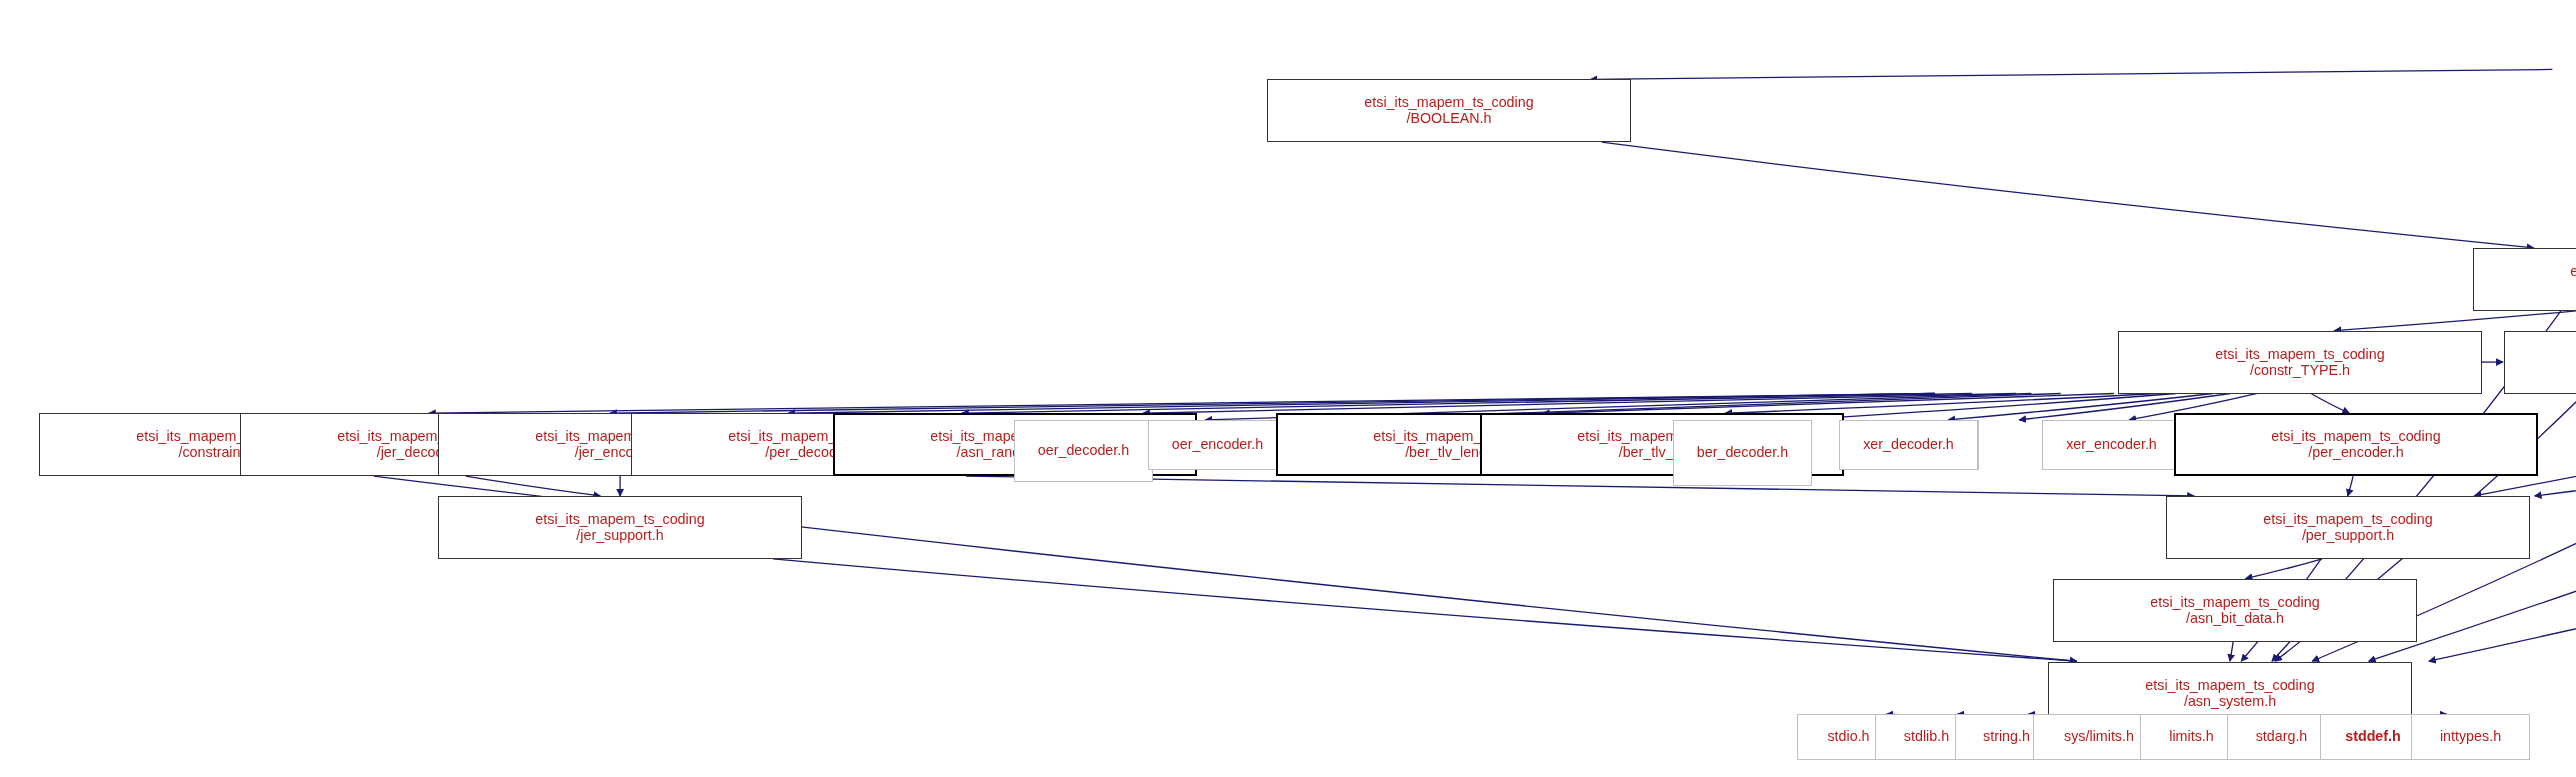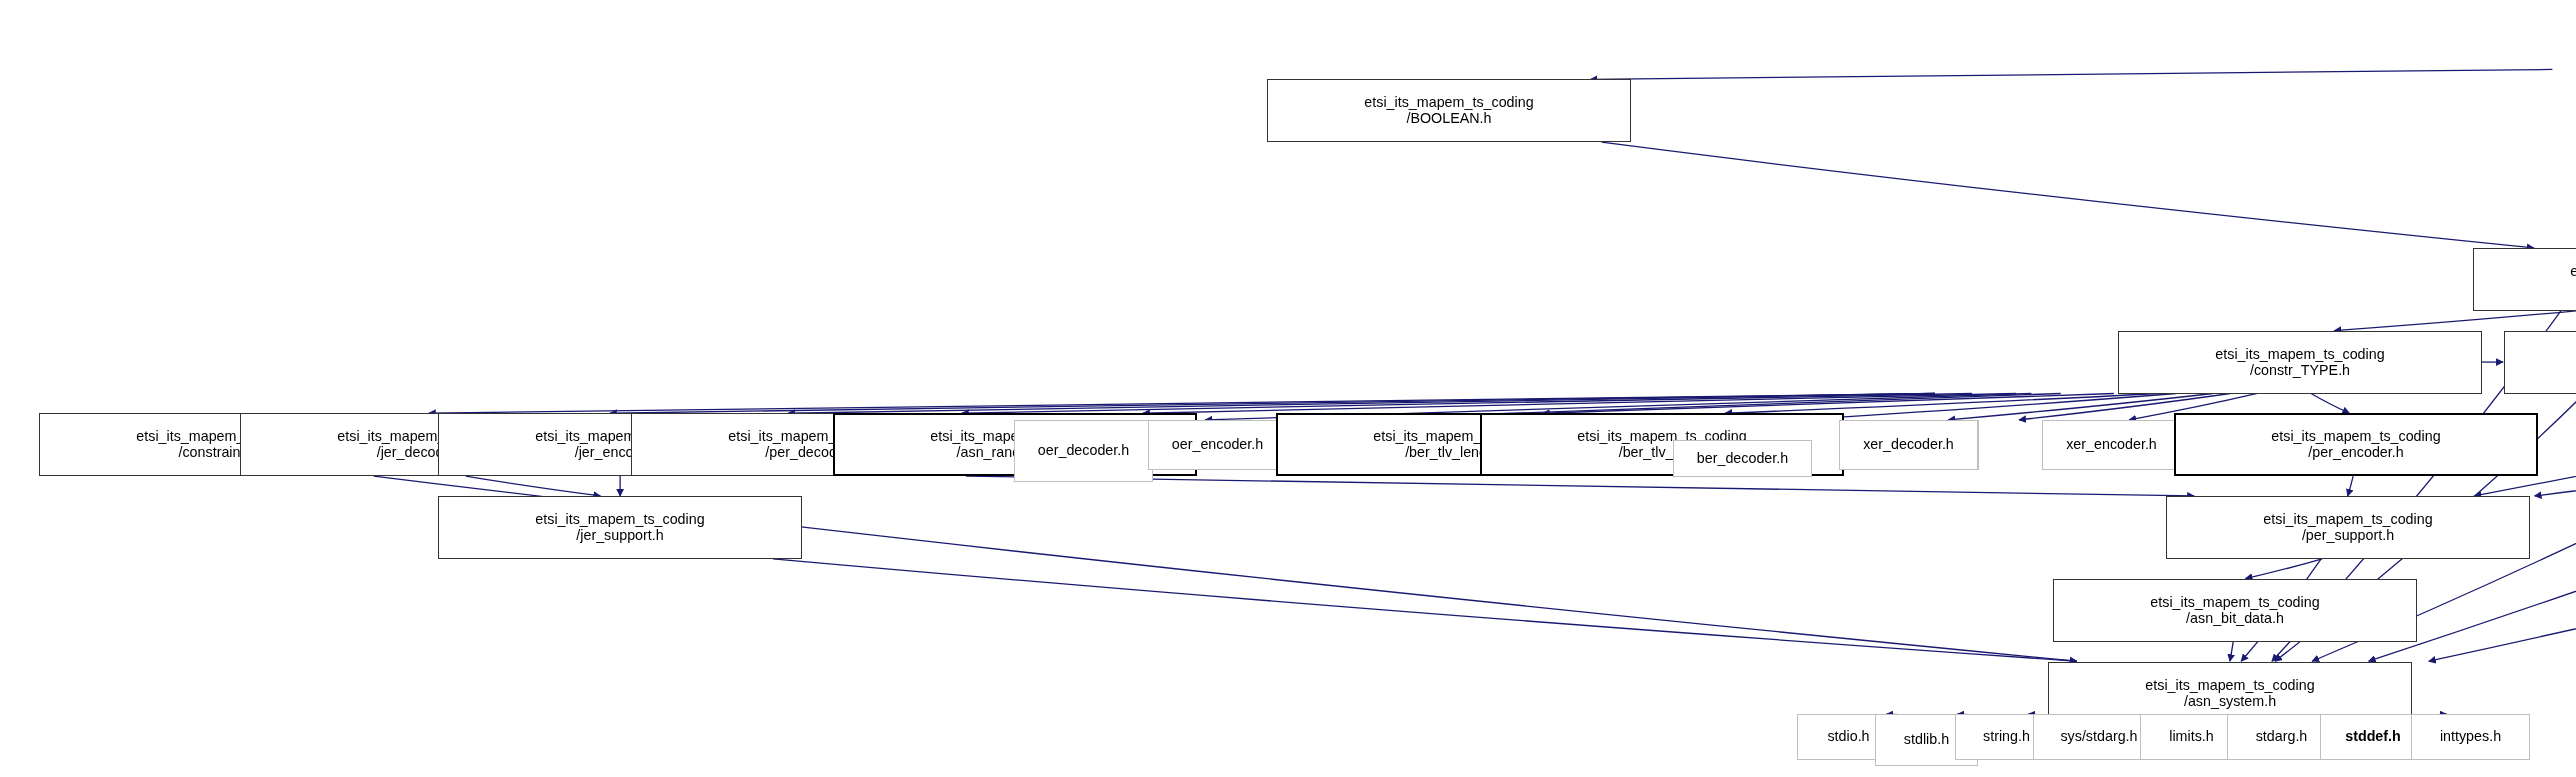--- a/index.html
+++ b/index.html
@@ -27,21 +27,21 @@
   }
   .node {
     position: absolute;
     box-sizing: border-box;
     display: flex;
     align-items: center;
     justify-content: center;
     text-align: center;
     background: #ffffff;
     border: 0.9px solid #000000;
-    color: #000000;
+    color: #b91c1c;
     line-height: 1.08;
     white-space: pre-line;
     z-index: 5;
   }
   .node.t2 { font-size: 14.3px; }
   
   .node.light { border: 0.9px solid #bfbfbf; }
   
   .node.med { border: 1.5px solid #333333; }
   
@@ -138,37 +138,37 @@
       <div class="node med t2" style="left: 631px; top: 413px; width: 364px; height: 63px;">etsi_its_mapem_ts_coding
 /per_decoder.h</div>
       <div class="node bold t2" style="left: 833px; top: 413px; width: 364px; height: 63px;">etsi_its_mapem_ts_coding
 /asn_random_fill.h</div>
       <div class="node light t2" style="left: 1014px; top: 420px; width: 139px; height: 62px;">oer_decoder.h</div>
       <div class="node light t2" style="left: 1148px; top: 420px; width: 139px; height: 50px;">oer_encoder.h</div>
       <div class="node bold t2" style="left: 1276px; top: 413px; width: 364px; height: 63px;">etsi_its_mapem_ts_coding
 /ber_tlv_length.h</div>
       <div class="node bold t2" style="left: 1480px; top: 413px; width: 364px; height: 63px;">etsi_its_mapem_ts_coding
 /ber_tlv_tag.h</div>
-      <div class="node light t2" style="left: 1673px; top: 440px; width: 139px; height: 37px;">ber_decoder.h</div>
+      <div class="node light t2" style="left: 1673px; top: 420px; width: 139px; height: 66px;">ber_decoder.h</div>
       <div class="node light t2" style="left: 1840px; top: 420px; width: 139px; height: 50px;">der_encoder.h</div>
       <div class="node light t2" style="left: 1839px; top: 420px; width: 139px; height: 50px;">xer_decoder.h</div>
       <div class="node light t2" style="left: 2042px; top: 420px; width: 139px; height: 50px;">xer_encoder.h</div>
       <div class="node bold t2" style="left: 2174px; top: 413px; width: 364px; height: 63px;">etsi_its_mapem_ts_coding
 /per_encoder.h</div>
       <div class="node med t2" style="left: 438px; top: 496px; width: 364px; height: 63px;">etsi_its_mapem_ts_coding
 /jer_support.h</div>
       <div class="node med t2" style="left: 2166px; top: 496px; width: 364px; height: 63px;">etsi_its_mapem_ts_coding
 /per_support.h</div>
       <div class="node med t2" style="left: 2053px; top: 579px; width: 364px; height: 63px;">etsi_its_mapem_ts_coding
 /asn_bit_data.h</div>
       <div class="node med t2" style="left: 2048px; top: 662px; width: 364px; height: 63px;">etsi_its_mapem_ts_coding
 /asn_system.h</div>
       <div class="node light t2" style="left: 1797px; top: 714px; width: 103px; height: 46px;">stdio.h</div>
-      <div class="node light t2" style="left: 1875px; top: 714px; width: 103px; height: 52px;">stdlib.h</div>
+      <div class="node light t2" style="left: 1875px; top: 714px; width: 103px; height: 46px;">stdlib.h</div>
       <div class="node light t2" style="left: 1955px; top: 714px; width: 103px; height: 46px;">string.h</div>
-      <div class="node light t2" style="left: 2033px; top: 714px; width: 132px; height: 46px;">sys/stdarg.h</div>
+      <div class="node light t2" style="left: 2033px; top: 714px; width: 132px; height: 46px;">sys/limits.h</div>
       <div class="node light t2" style="left: 2140px; top: 714px; width: 103px; height: 46px;">limits.h</div>
       <div class="node light t2" style="left: 2227px; top: 714px; width: 109px; height: 46px;">stdarg.h</div>
       <div class="node light t2" style="left: 2320px; top: 714px; width: 106px; height: 46px; font-weight: bold;">stddef.h</div>
       <div class="node light t2" style="left: 2411px; top: 714px; width: 119px; height: 46px;">inttypes.h</div>
     </div>
 </div>
 
 
 </body></html>

